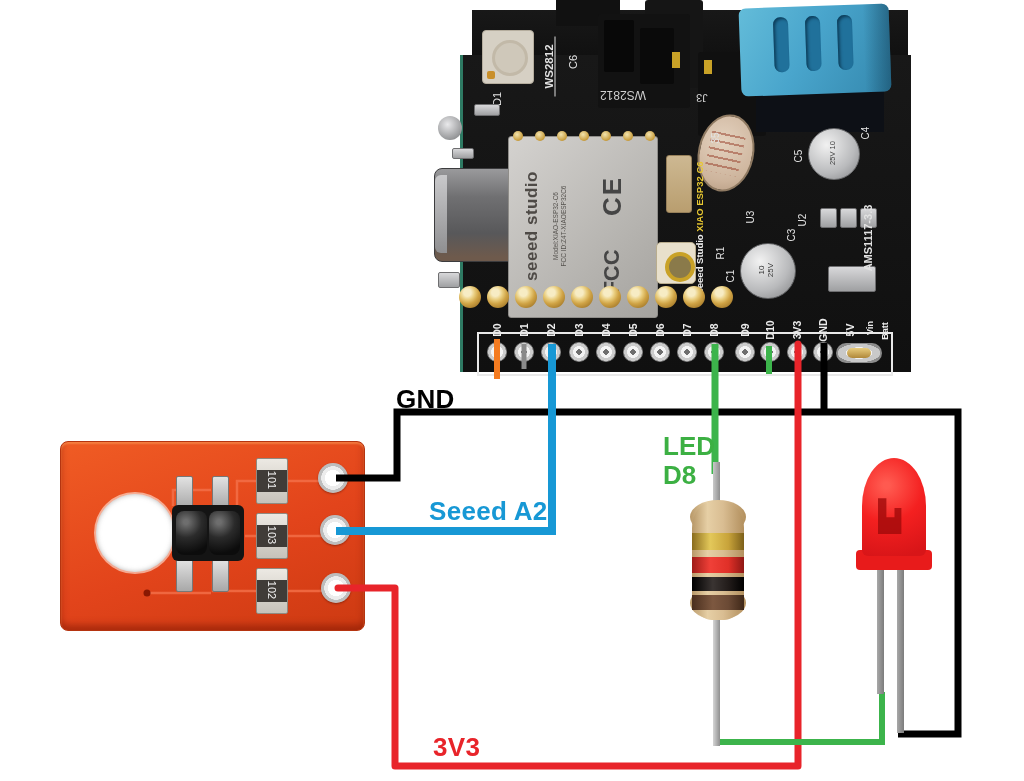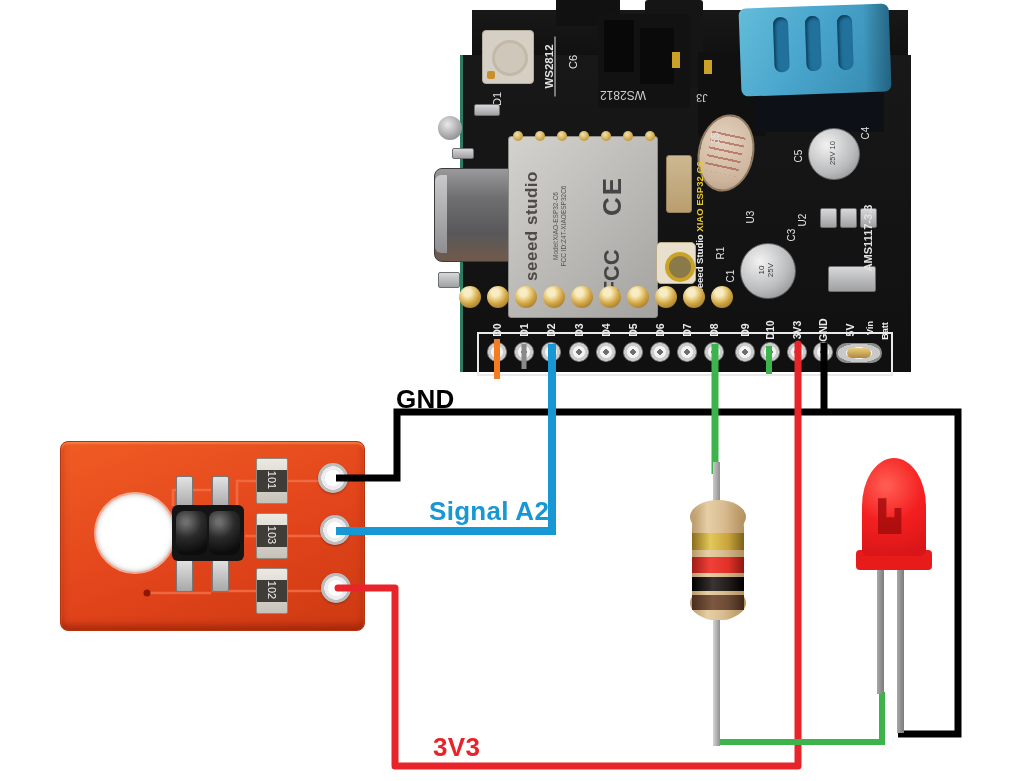--- a/index.html
+++ b/index.html
@@ -272,16 +272,20 @@
   <div class="a" style="left:877px;top:568px;width:7px;height:126px;background:linear-gradient(90deg,#a8a8a8,#7c7c7c);"></div>
   <div class="a" style="left:897px;top:568px;width:7px;height:165px;background:linear-gradient(90deg,#a8a8a8,#7c7c7c);"></div>
   <div class="a" style="left:856px;top:550px;width:76px;height:20px;background:#e81b1b;border-radius:4px;"></div>
   <div class="a" style="left:862px;top:458px;width:64px;height:98px;border-radius:32px 32px 6px 6px / 48px 48px 6px 6px;
        background:radial-gradient(circle at 38% 28%,#ff5a50 4%,#f42020 45%,#d81518 90%);">
     <div class="a" style="left:16px;top:34px;width:30px;height:42px;background:rgba(160,10,10,.8);
          clip-path:polygon(0 15%, 28% 15%, 28% 60%, 55% 60%, 55% 38%, 78% 38%, 78% 100%, 0 100%);"></div>
   </div>
 
   <div class="wlabel" style="left:396px;top:384px;color:#000000;">GND</div>
-  <div class="wlabel" style="left:429px;top:496px;color:#1798d5;">Signal A2</div>
+  <div class="wlabel" style="left:429px;top:496px;color:#1798d5;">Seeed A2</div>
+  <div class="a" style="left:663px;top:432px;width:70px;font:bold 26px 'Liberation Sans',sans-serif;color:#3cb043;line-height:29px;">
+    <span style="display:block;">LED</span>
+    <span style="display:block;">D8</span>
+  </div>
   <div class="wlabel" style="left:433px;top:732px;color:#e8242a;">3V3</div>
 
 </div>
 
 </body></html>

